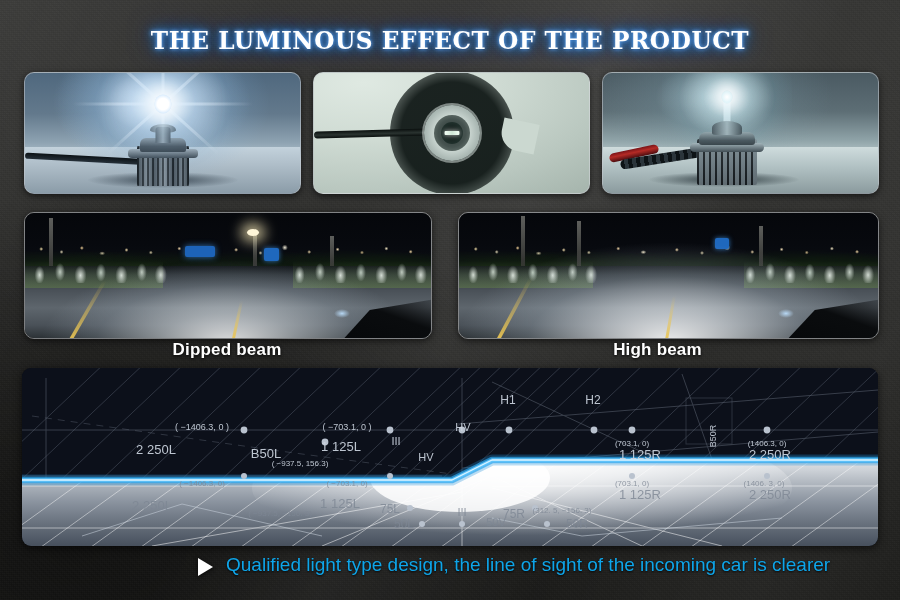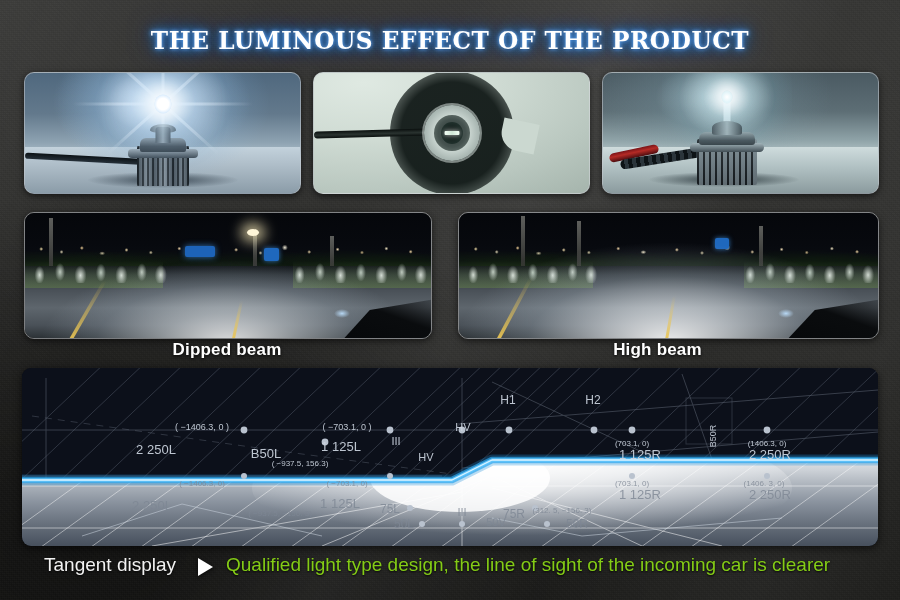--- a/index.html
+++ b/index.html
@@ -174,21 +174,21 @@
       box-shadow:0 2px 9px rgba(0,0,0,.65);}
   #diagram svg{position:absolute;inset:0;display:block;}
 
   
   #bottombar{position:absolute;left:0;right:0;bottom:0;height:54px;}
   #tangent{position:absolute;left:44px;top:8px;color:#f2f2f2;font-size:19px;
       text-shadow:0 1px 2px rgba(0,0,0,.85);}
   #arrow{position:absolute;left:198px;top:12px;width:0;height:0;
       border-left:15px solid #ffffff;border-top:9px solid transparent;border-bottom:9px solid transparent;
       filter:drop-shadow(0 1px 2px rgba(0,0,0,.8));}
-  #slogan{position:absolute;left:226px;top:8px;color:#84cc16;font-size:19px;
+  #slogan{position:absolute;left:226px;top:8px;color:#0ea5e9;font-size:19px;
       text-shadow:0 1px 2px rgba(0,0,0,.85);white-space:nowrap;}
 </style>
 </head>
 <body>
 
 <div id="page"></div>
 <div id="noise"></div>
 
 <div id="title">THE LUMINOUS EFFECT OF THE PRODUCT</div>
 
@@ -461,16 +461,15 @@
         <text x="540" y="145" fill="#7e8794" opacity="0.8" font-size="8" font-family="&quot;Liberation Sans&quot;, sans-serif" text-anchor="middle">(312. 5, −156. 3)</text>
         <text x="610" y="118" fill="#7e8794" opacity="0.8" font-size="8" font-family="&quot;Liberation Sans&quot;, sans-serif" text-anchor="middle">(703.1, 0)</text>
         <text x="618" y="131" fill="#7e8794" opacity="0.8" font-size="13" font-family="&quot;Liberation Sans&quot;, sans-serif" text-anchor="middle">1 125R</text>
         <text x="742" y="118" fill="#7e8794" opacity="0.8" font-size="8" font-family="&quot;Liberation Sans&quot;, sans-serif" text-anchor="middle">(1406. 3, 0)</text>
         <text x="748" y="131" fill="#7e8794" opacity="0.8" font-size="13" font-family="&quot;Liberation Sans&quot;, sans-serif" text-anchor="middle">2 250R</text>
       </g>
   </svg>
 </div>
 
 <div id="bottombar">
-  <div id="tangent">Tangent display</div>
   <div id="arrow"></div>
   <div id="slogan">Qualified light type design, the line of sight of the incoming car is clearer</div>
 </div>
 
 </body></html>

